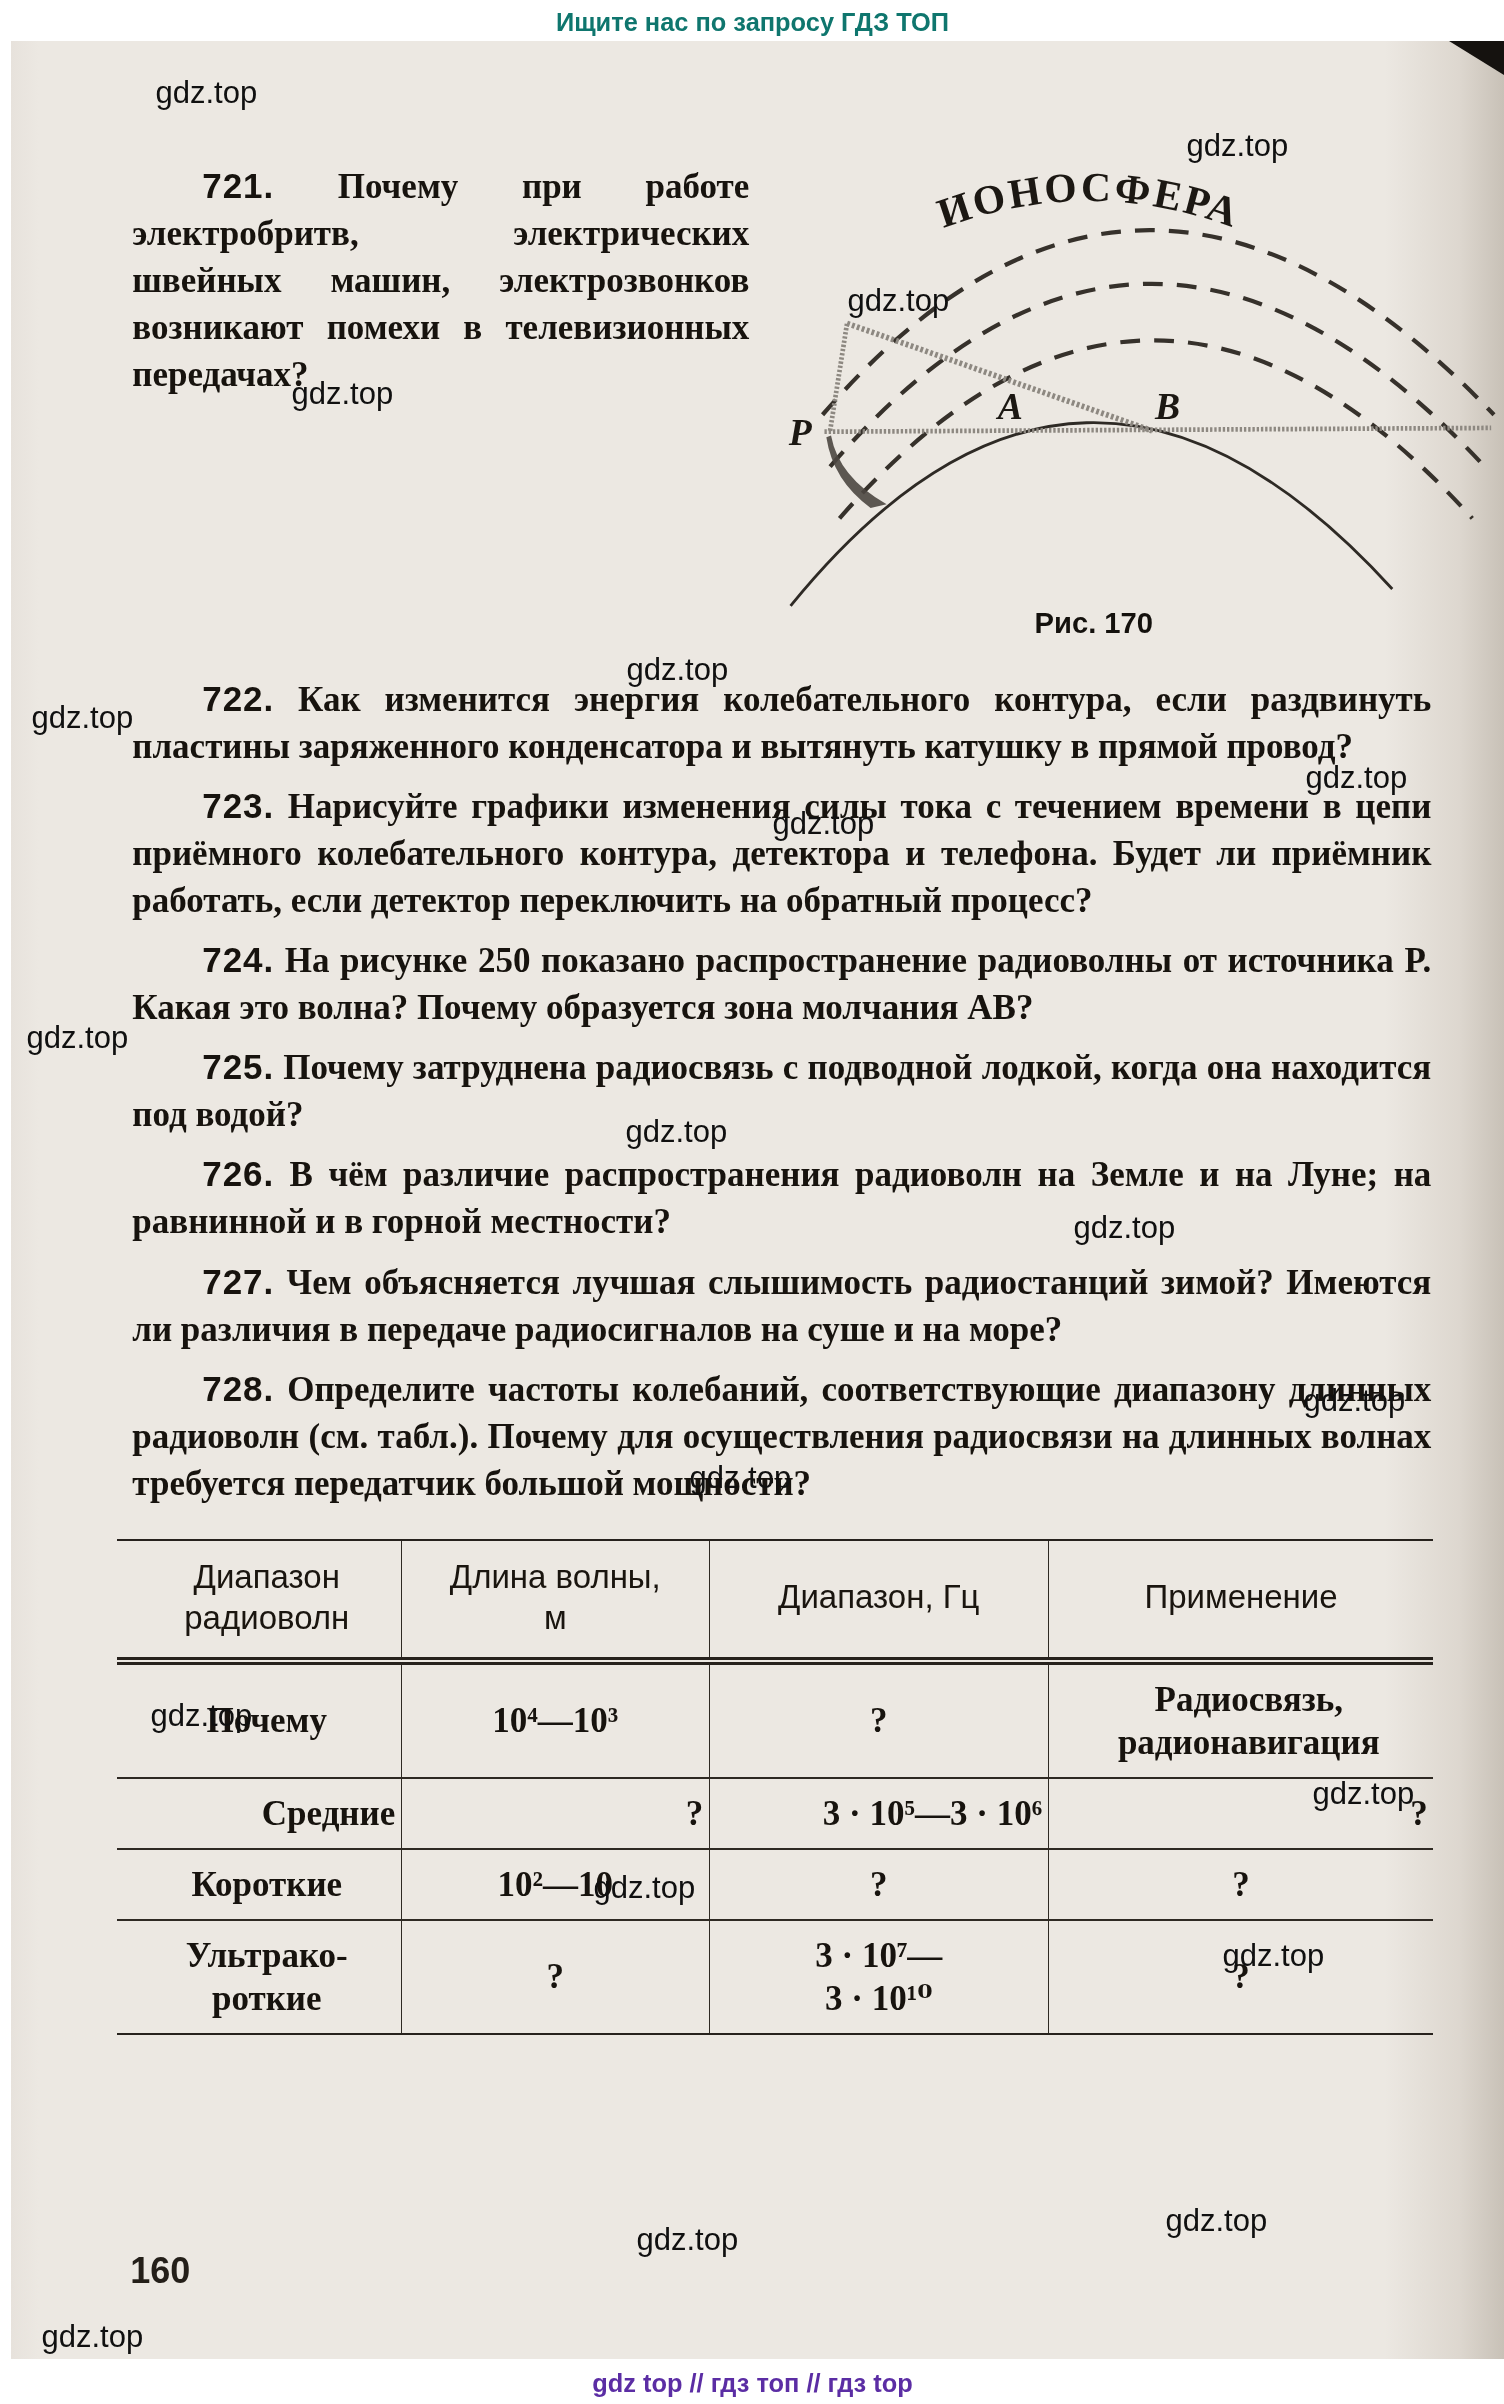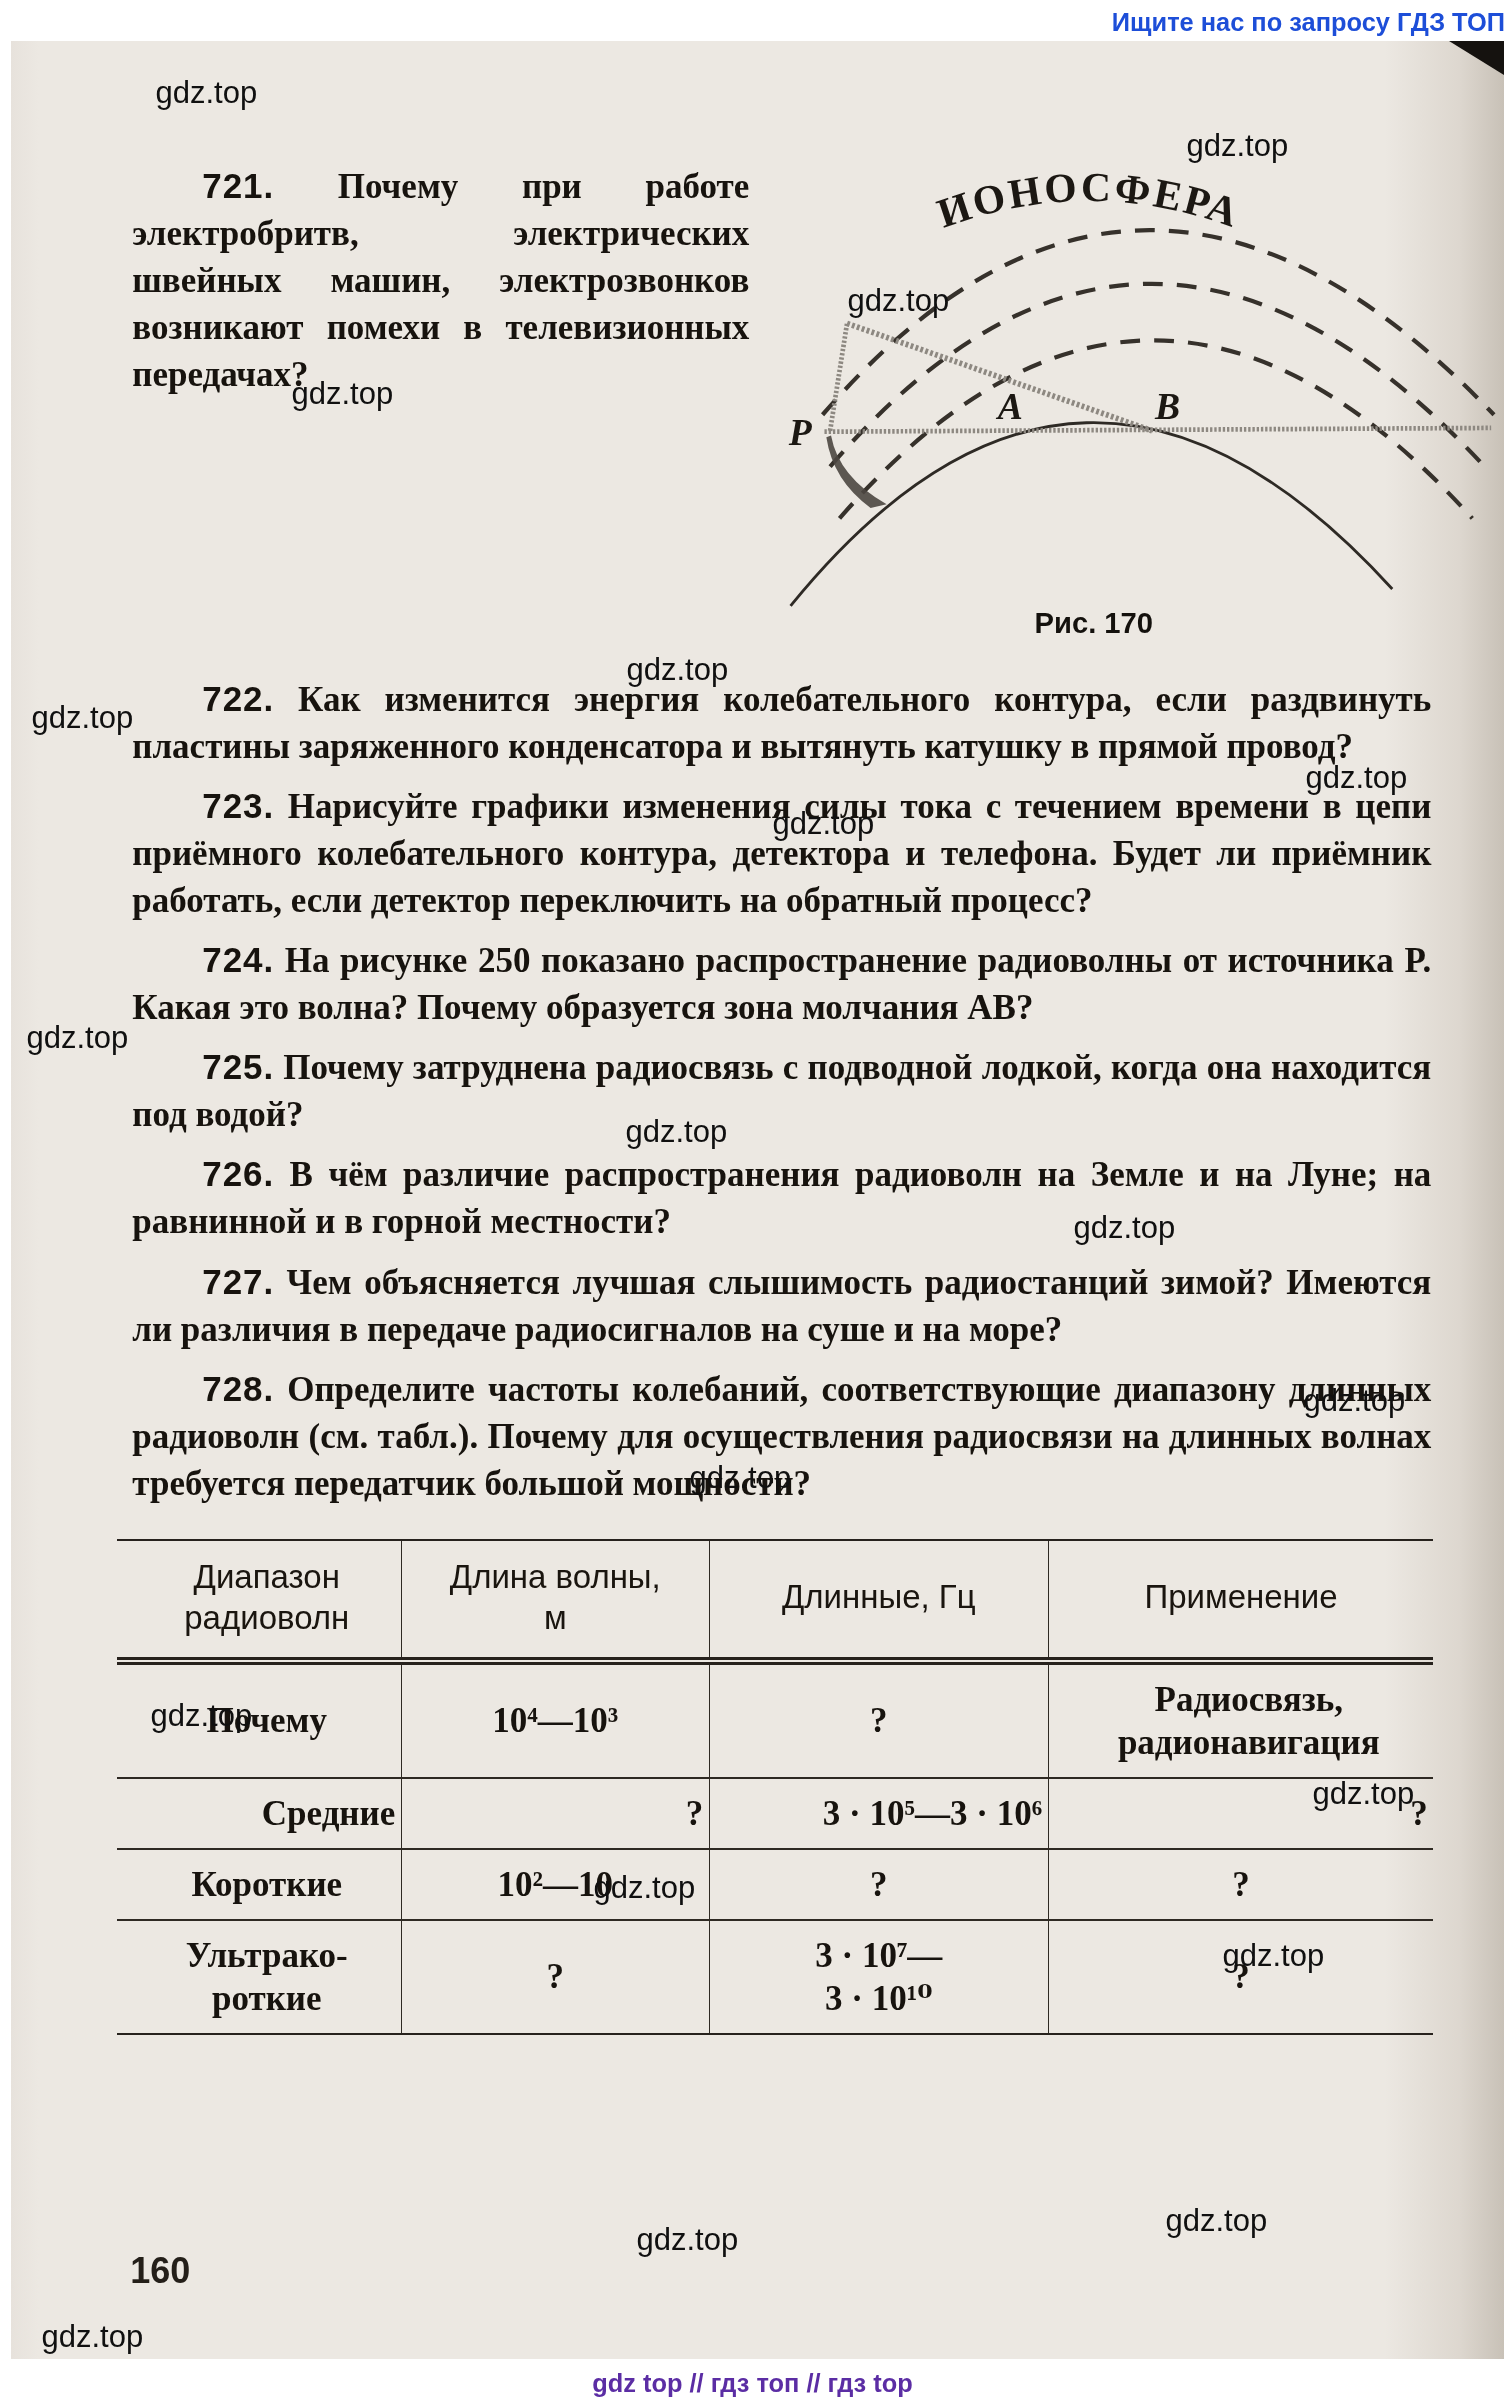--- a/index.html
+++ b/index.html
@@ -1,23 +1,23 @@
 <!DOCTYPE html>
 <html lang="ru" style="font-size:15px"><head>
 <meta charset="utf-8">
 <style>
   * { margin:0; padding:0; box-sizing:border-box; }
   html,body { background:#ffffff; width:1505px; }
   body { height:2405px; position:relative; font-family:"Liberation Serif","DejaVu Serif",serif; }
 
   .promo-top {
     position:absolute; top:5.6px; left:0; width:100%;
-    text-align:right;
+    text-align:center;
     font:600 25.4px/32px "Liberation Sans",sans-serif;
-    color:#1d4ed8;
+    color:#0f766e;
   }
 
   .page {
     position:absolute; left:11.3px; top:41px; width:1493px; height:2318px;
     background:
       linear-gradient(90deg, #e7e2dc 0px, #ece8e2 28px, #ece8e2 92%, #ddd7cf 97%, #c8c1b7 100%);
     color:#17130e;
   }
   .corner-fold {
     position:absolute; top:0; right:0; width:0; height:0;
@@ -150,21 +150,21 @@
           <col style="width:308px">
           <col style="width:339px">
           <col style="width:385px">
       </colgroup>
       <thead>
         <tr>
           <th class="cell-left">Диапазон
 радиоволн</th>
           <th>Длина волны,
 м</th>
-          <th>Длинные, Гц</th>
+          <th>Диапазон, Гц</th>
           <th>Применение</th>
         </tr>
       </thead>
       <tbody>
         <tr class="row-long">
           <td class="cell-left">Почему</td>
           <td>10⁴—10³</td>
           <td>?</td>
           <td class="cell-left">Радиосвязь,
 радионавигация</td>

